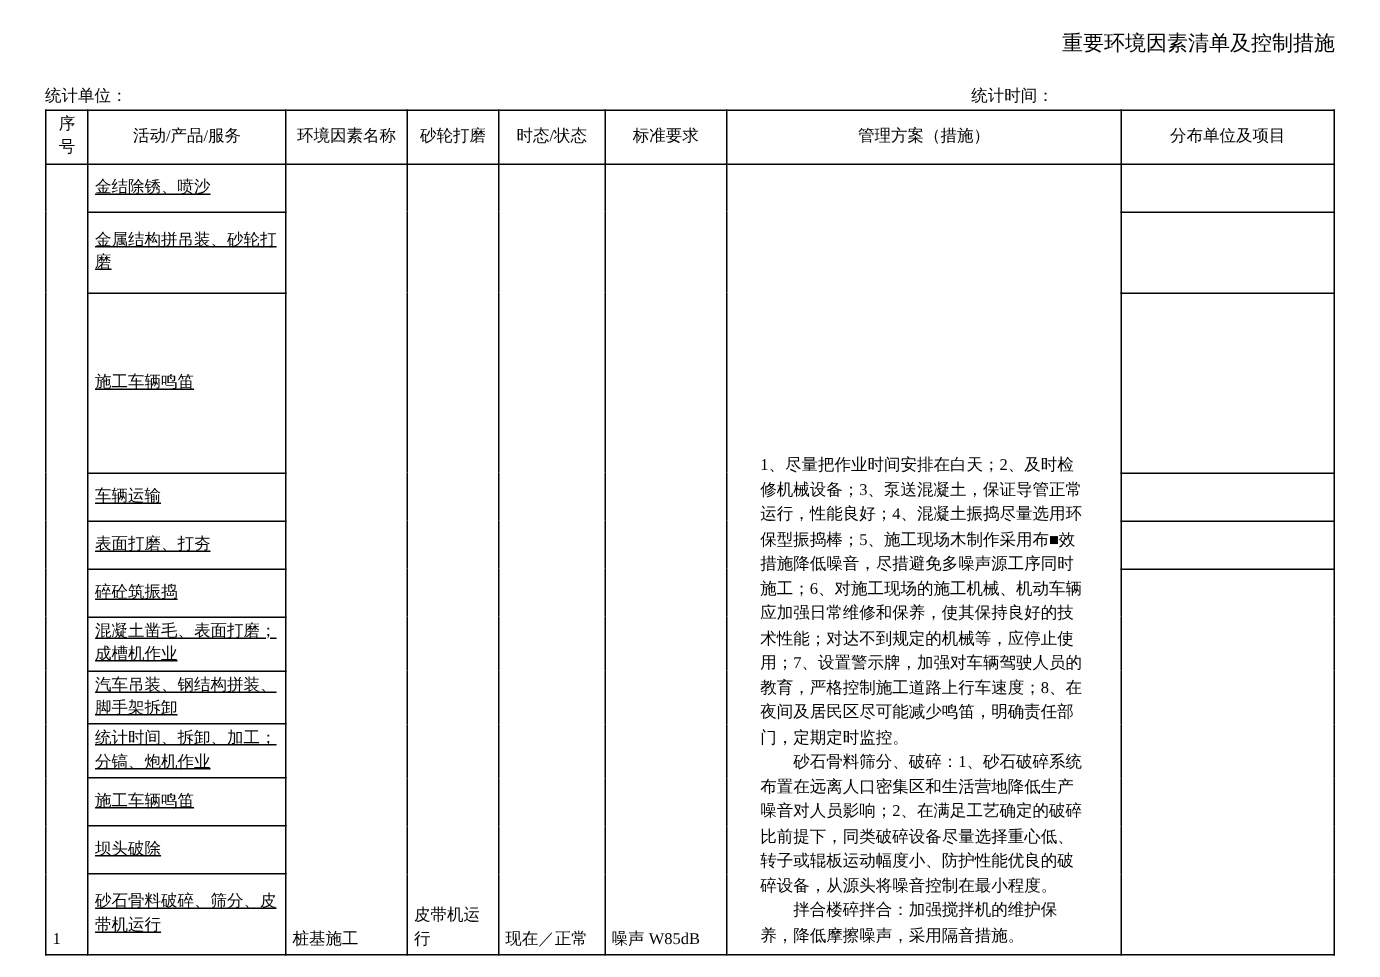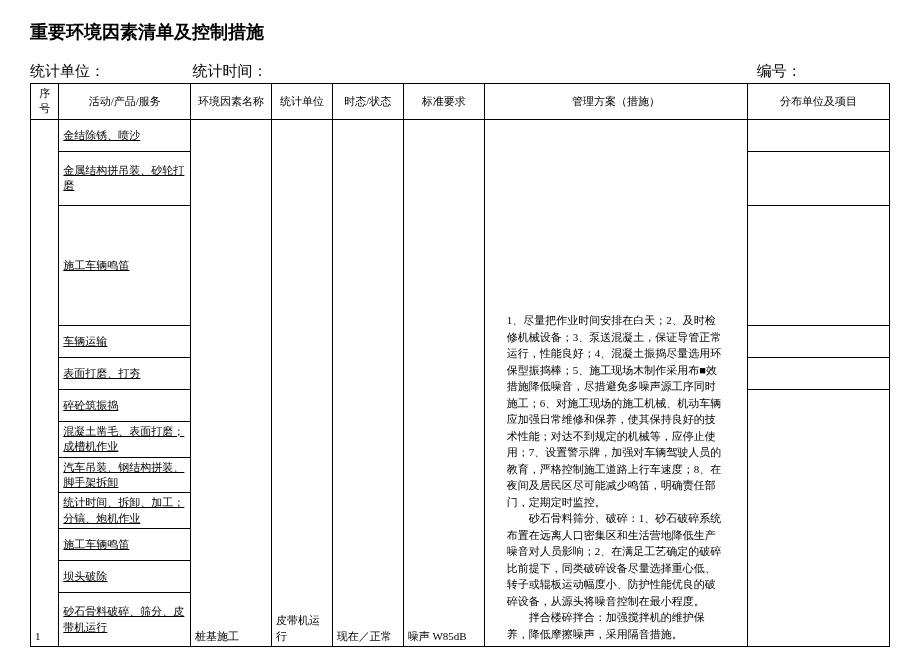--- a/index.html
+++ b/index.html
@@ -5,30 +5,30 @@
     * { box-sizing: border-box; }
     body {
       font-family: "SimSun", "宋体", serif;
       font-size: 11px;
       margin: 0;
       padding: 20px 30px;
       background: #fff;
       color: #000;
     }
     .title {
-      text-align: left;
-      font-weight: bold;
-      font-size: 18px;
+      text-align: right;
+      font-weight: normal;
+      font-size: 14px;
       margin-bottom: 18px;
     }
     .meta-row {
       display: flex;
       justify-content: space-between;
       margin-bottom: 2px;
-      font-size: 15px;
+      font-size: 11px;
     }
     .meta-item { flex: 1; }
     .meta-center { text-align: center; }
     .meta-right { text-align: left; padding-left: 460px; }
     table {
       border-collapse: collapse;
       width: 100%;
       table-layout: fixed;
     }
     th, td {
@@ -59,40 +59,39 @@
     .bottom-align { vertical-align: bottom; }
   </style>
 </head>
 <body>
 
 <div class="title">重要环境因素清单及控制措施</div>
 
 <div class="meta-row">
   <span class="meta-item">统计单位：</span>
   <span class="meta-item meta-center">统计时间：</span>
-  <span class="meta-item meta-right">编号：</span>
 </div>
 
 <table>
   <colgroup>
     <col class="col-xuhao">
       <col class="col-activity">
       <col class="col-factor">
       <col class="col-impact">
     <col class="col-state">
       <col class="col-standard">
       <col class="col-plan">
       <col class="col-dist">
   </colgroup>
   <thead>
     <tr>
       <th>序号</th>
       <th>活动/产品/服务</th>
       <th>环境因素名称</th>
-      <th>统计单位</th>
+      <th>砂轮打磨</th>
       <th>时态/状态</th>
       <th>标准要求</th>
       <th>管理方案（措施）</th>
       <th>分布单位及项目</th>
     </tr>
   </thead>
   <tbody>
     <tr>
       <td rowspan="12" class="bottom-align">1</td>
       <td class="activity-cell">金结除锈、喷沙</td>

